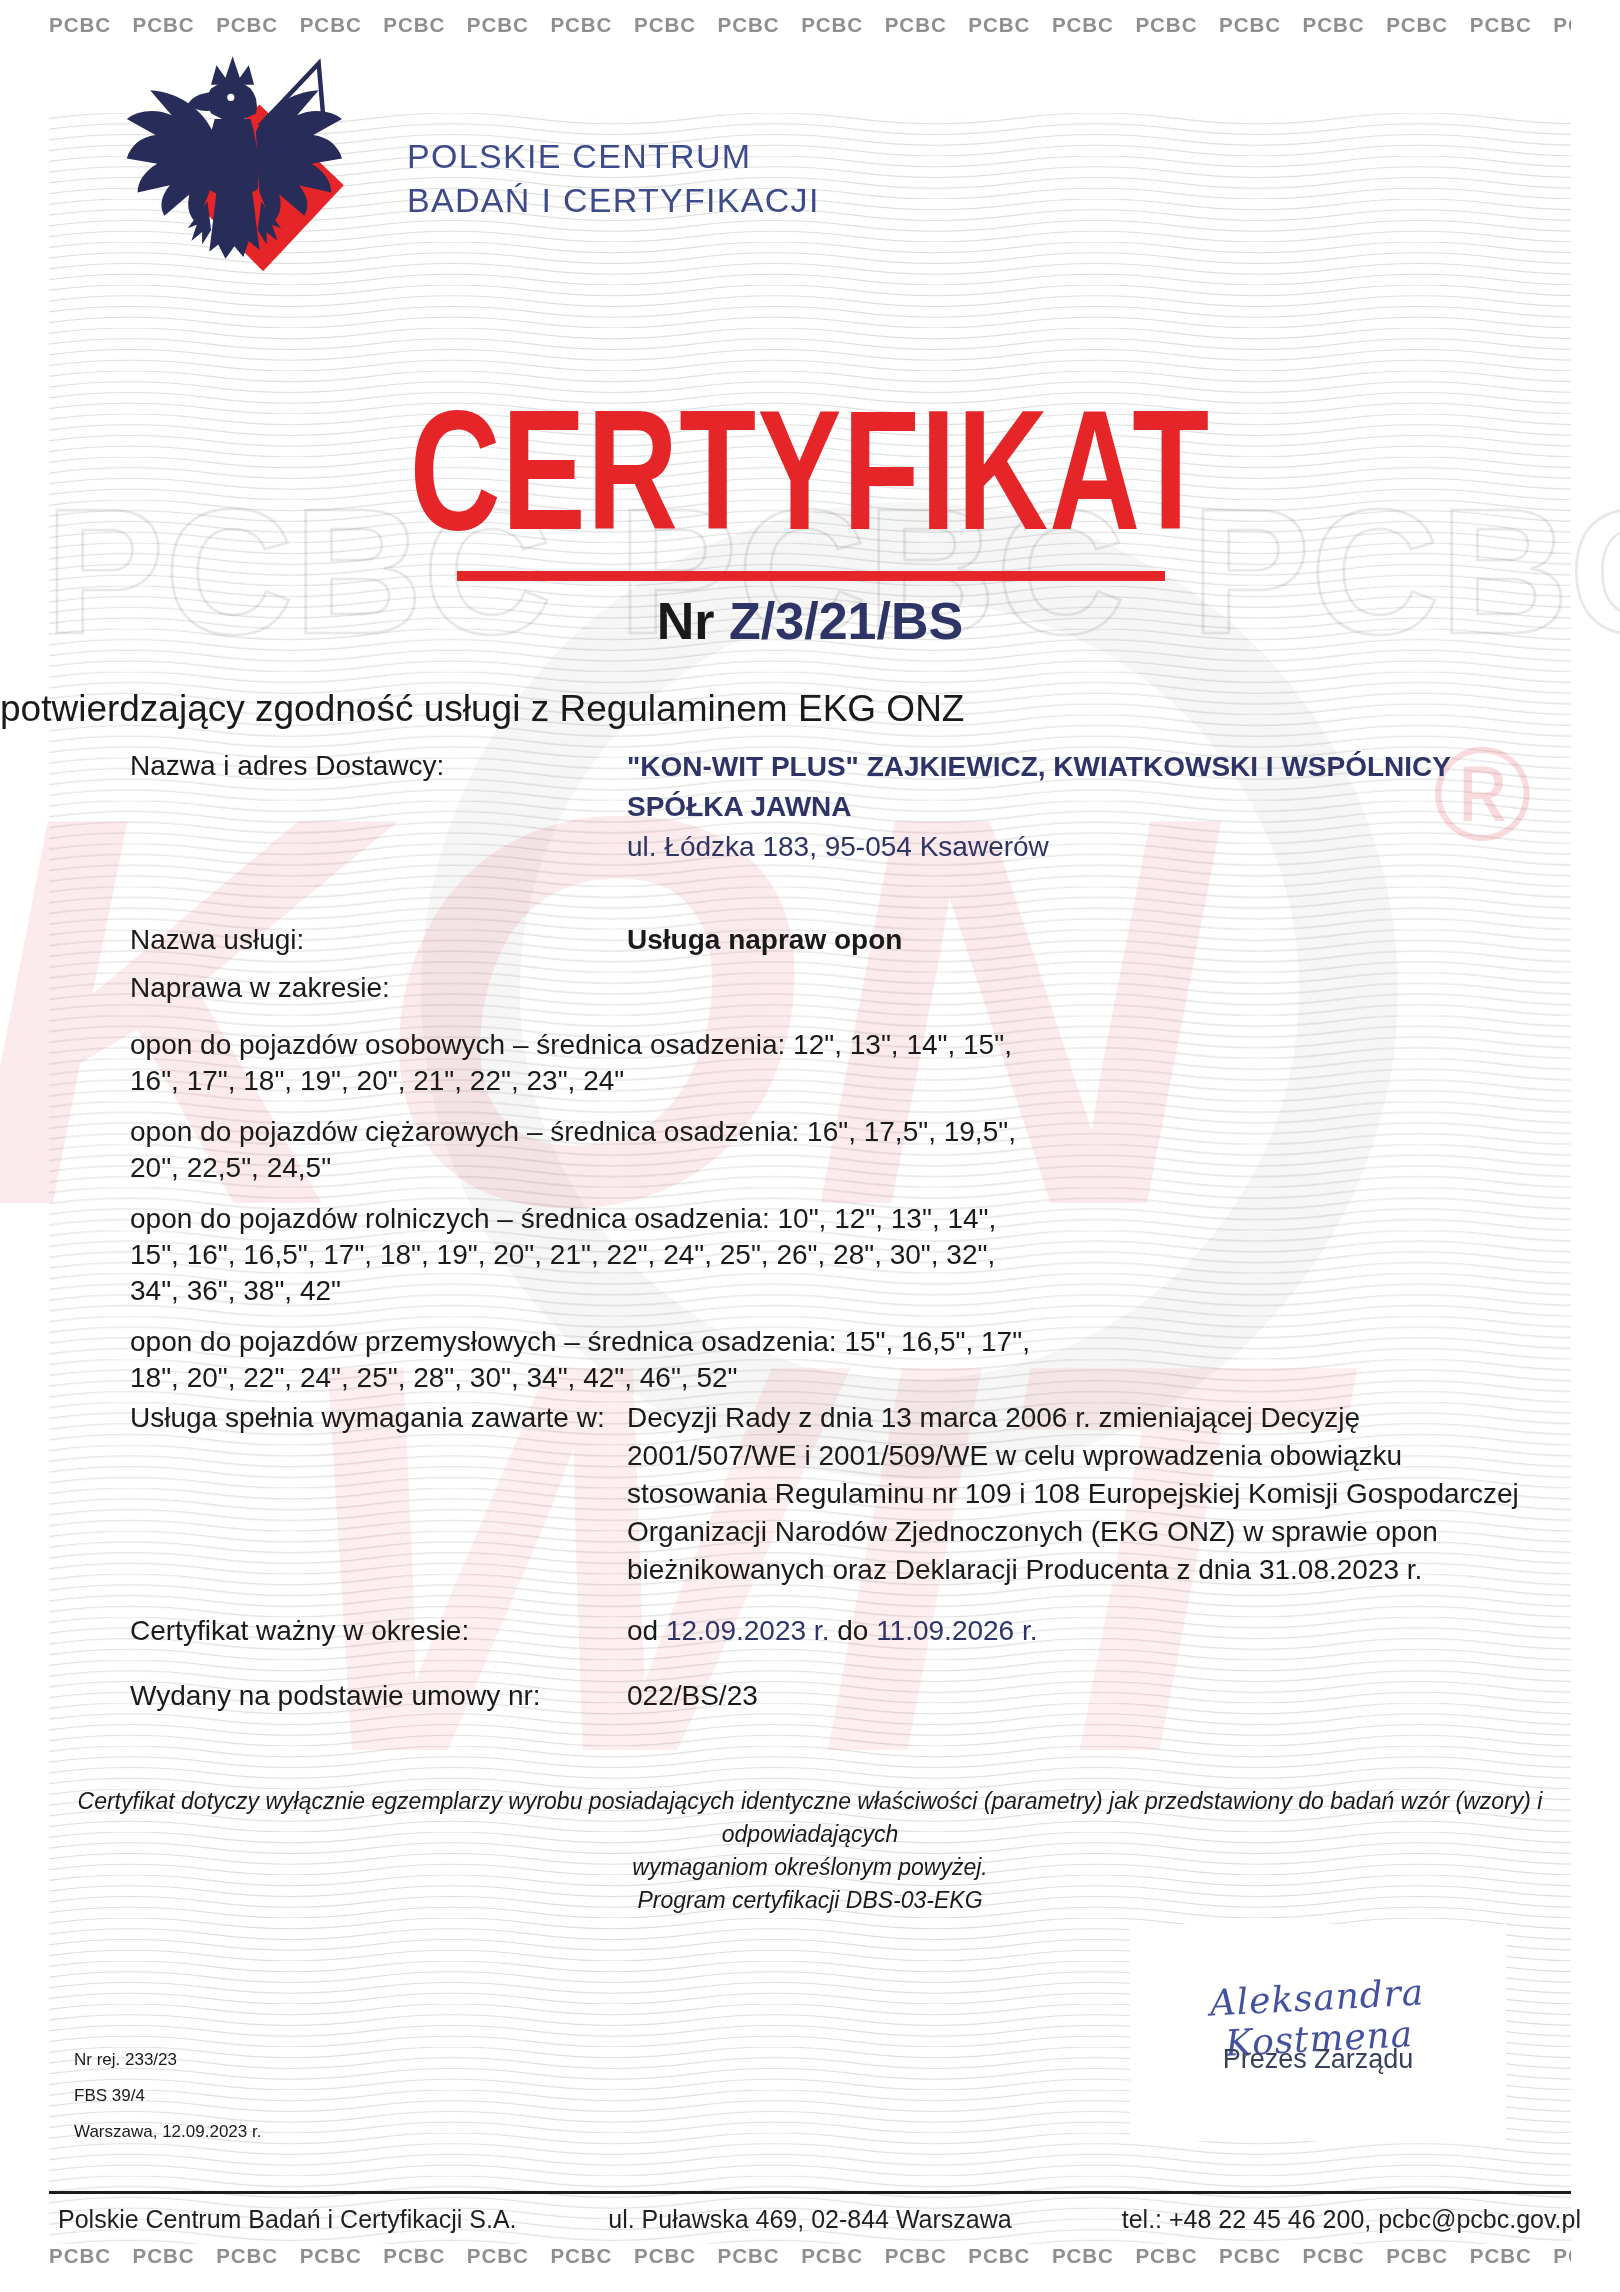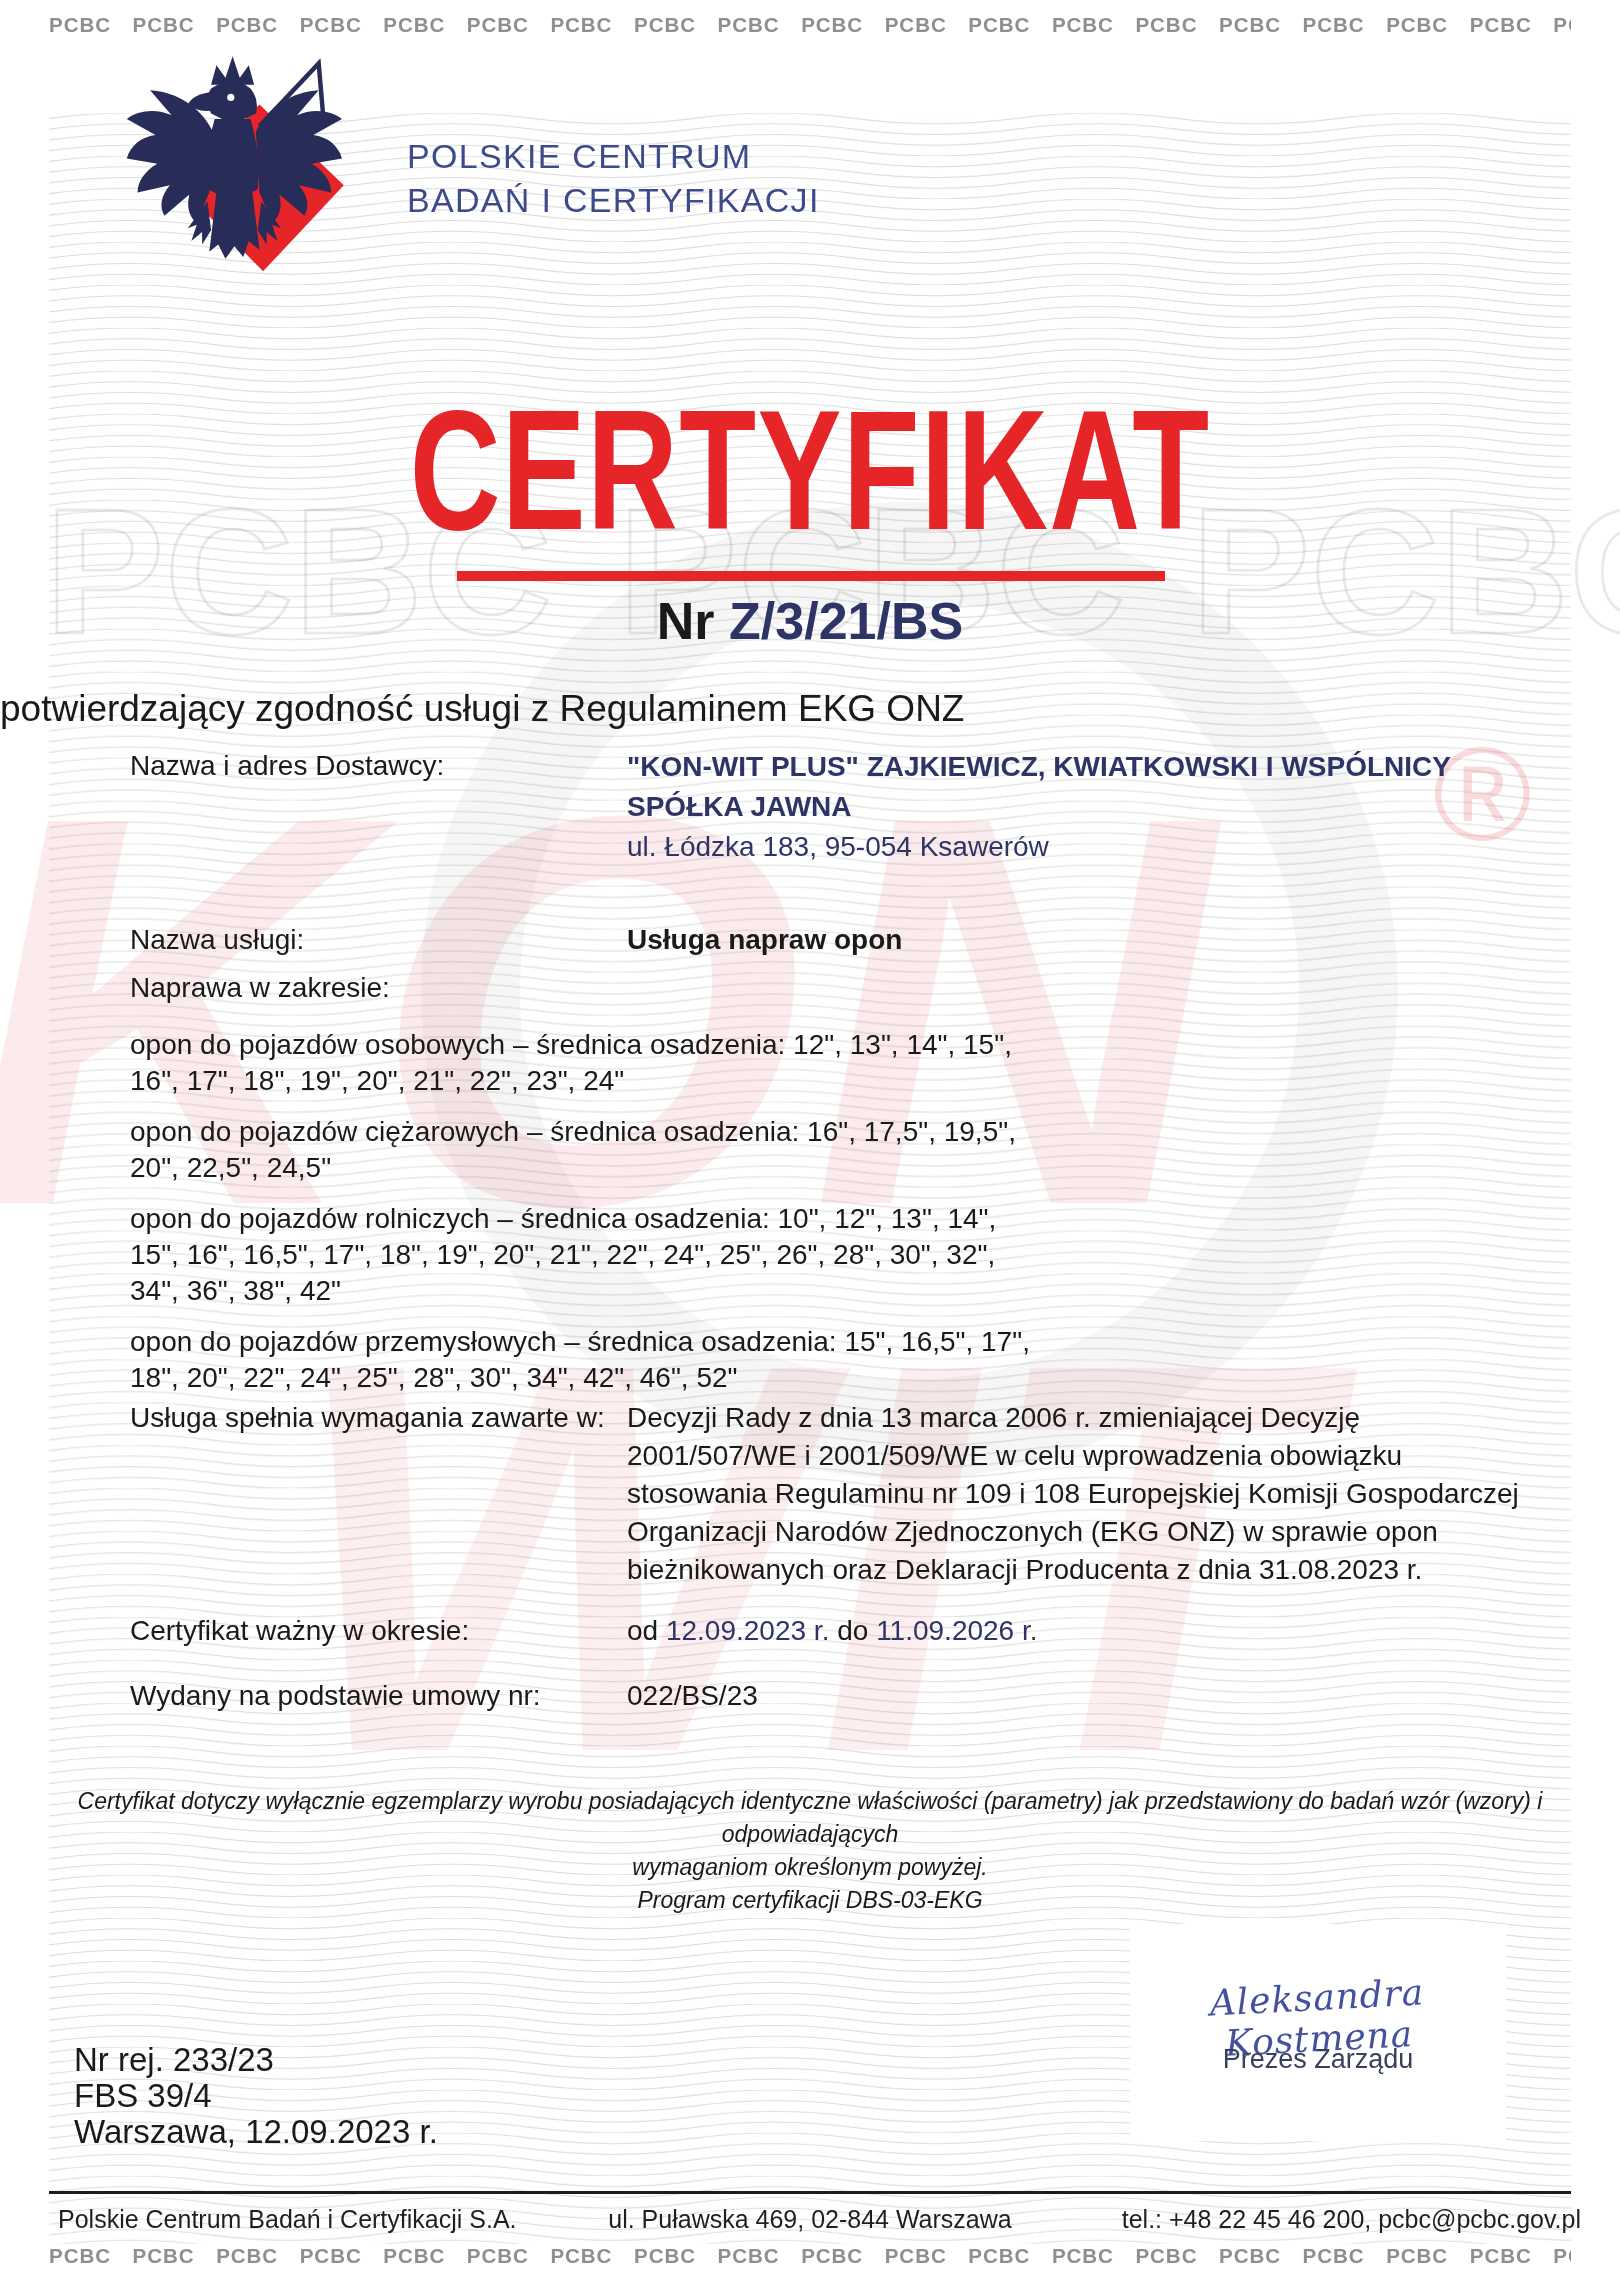--- a/index.html
+++ b/index.html
@@ -61,21 +61,21 @@
   .note{left:49px;top:1785px;width:1522px;text-align:center;font-size:23px;line-height:33px;
         font-style:italic;z-index:4;}
 
   
   .sig-box{left:1130px;top:1924px;width:376px;height:217px;background:#ffffff;z-index:3;}
   .sig-name{left:1139px;top:1977px;width:358px;text-align:center;z-index:4;
             font-family:"DejaVu Serif",serif;font-style:italic;font-size:36px;color:#44519e;
             transform:rotate(-3deg);letter-spacing:0.9px;}
   .sig-role{left:1139px;top:2044px;width:358px;text-align:center;font-size:27px;color:#39405c;z-index:4;}
 
-  .registry{left:74px;top:2042px;font-size:33px;line-height:36px;z-index:4;}
+  .registry{left:74px;top:2042px;font-size:17px;line-height:36px;z-index:4;}
 
   .foot-rule{left:49px;top:2191px;width:1522px;height:2.7px;background:#1d1d1d;z-index:4;}
   .foot{top:2205px;font-size:25px;color:#1f1f1f;z-index:4;}
   .foot-left{left:58px;}
   .foot-center{left:0;width:1620px;text-align:center;}
   .foot-right{left:0;width:1567px;text-align:right;margin-left:14px;}
 </style>
 </head>
 <body>
 

